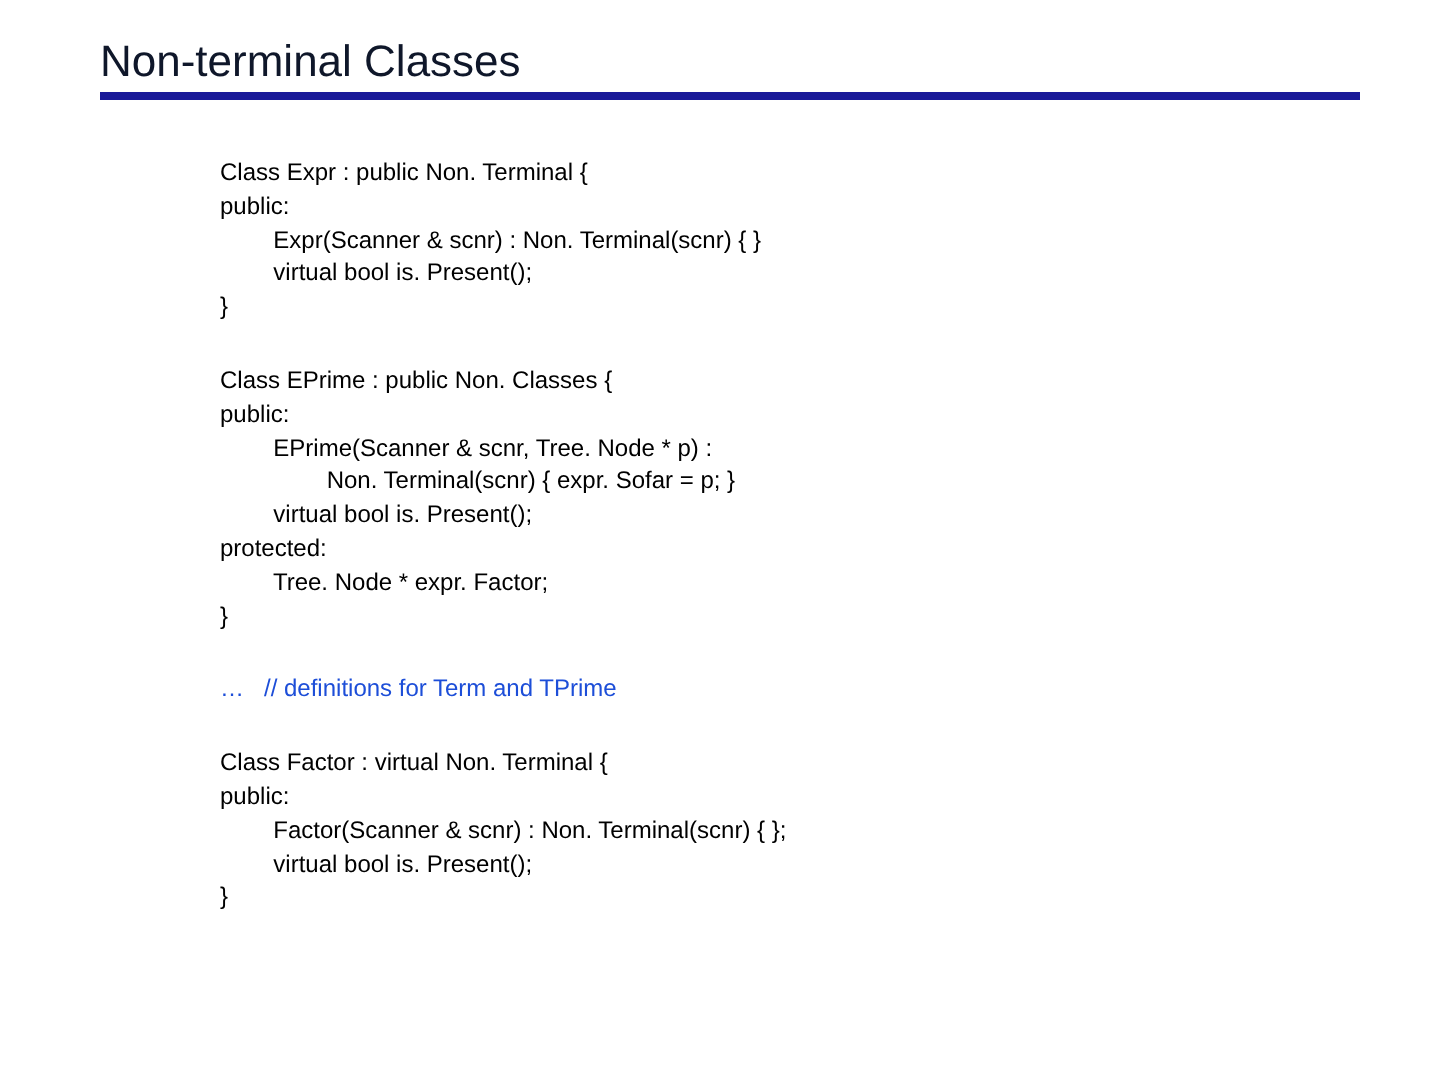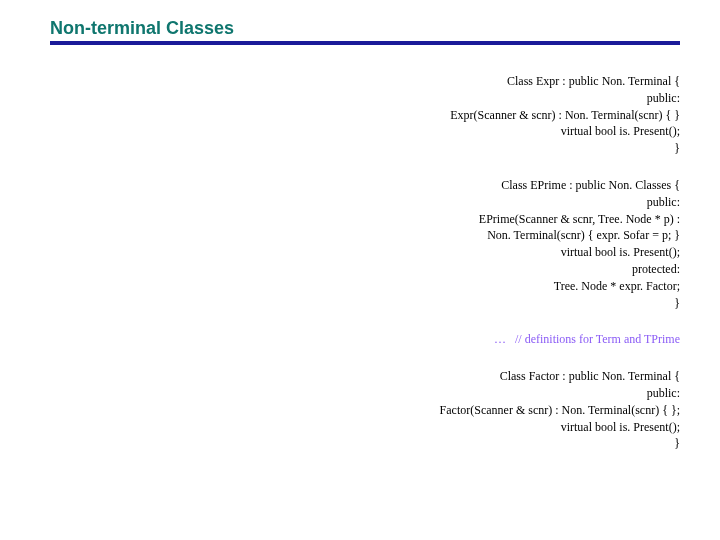--- a/index.html
+++ b/index.html
@@ -8,45 +8,44 @@
     width: 720px;
     height: 540px;
     background: #ffffff;
     font-family: Arial, Helvetica, sans-serif;
     overflow: hidden;
   }
   .slide {
     padding: 18px 40px 0 50px;
   }
   .title {
-    font-size: 18px;
-    font-weight: bold;
-    color: #0f766e;
+    font-size: 22px;
+    font-weight: normal;
+    color: #0f172a;
     margin: 0 0 2px 0;
     font-family: "Comic Sans MS", "Trebuchet MS", Arial, sans-serif;
   }
   .rule {
     height: 4px;
     background: #1a1a99;
     margin: 0 0 28px 0;
   }
   .body {
     padding-left: 60px;
     font-size: 12px;
     line-height: 1.4;
     color: #000;
-    font-family: Liberation Serif, serif;
-    text-align: right;
+    font-family: Liberation Sans, sans-serif;
   }
   .block {
     margin-bottom: 20px;
     white-space: pre;
   }
   .blue {
-    color: #8b5cf6;
+    color: #1d4ed8;
   }
 </style>
 </head>
 <body>
 
 <div class="slide">
   <h1 class="title">Non-terminal Classes</h1>
   <div class="rule"></div>
 
   <div class="body">
@@ -61,20 +60,20 @@
 <span>public:</span>
 <span>        EPrime(Scanner &amp; scnr, Tree. Node * p) :</span>
 <span>                Non. Terminal(scnr) { expr. Sofar = p; }</span>
 <span>        virtual bool is. Present();</span>
 <span>protected:</span>
 <span>        Tree. Node * expr. Factor;</span>
 <span>}</span></div>
 
     <div class="block blue">…   // definitions for Term and TPrime</div>
 
-    <div class="block"><span>Class Factor : public Non. Terminal {</span>
+    <div class="block"><span>Class Factor : virtual Non. Terminal {</span>
 <span>public:</span>
 <span>        Factor(Scanner &amp; scnr) : Non. Terminal(scnr) { };</span>
 <span>        virtual bool is. Present();</span>
 <span>}</span></div>
 
   </div>
 </div>
 
 </body></html>

